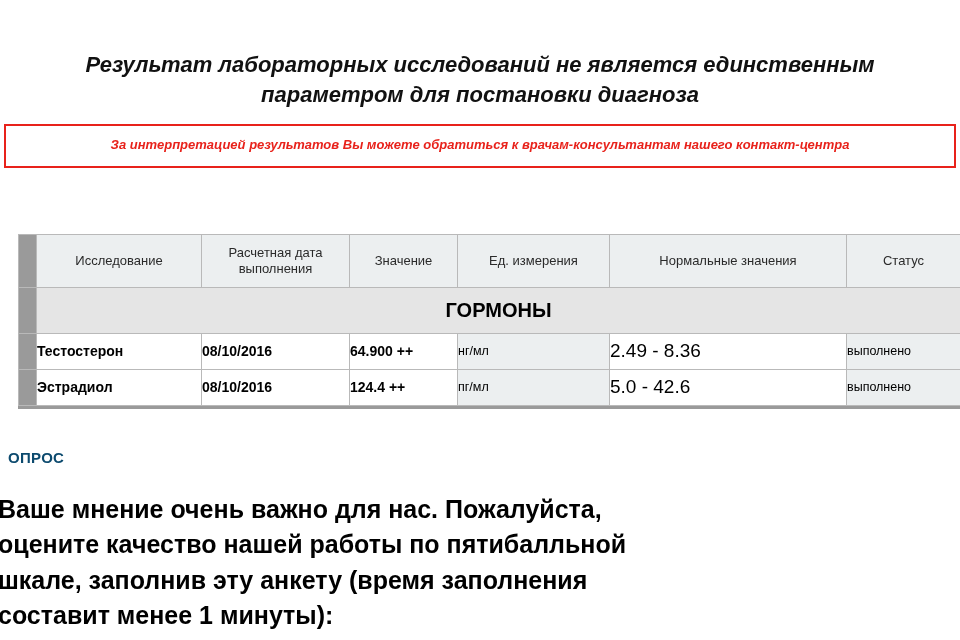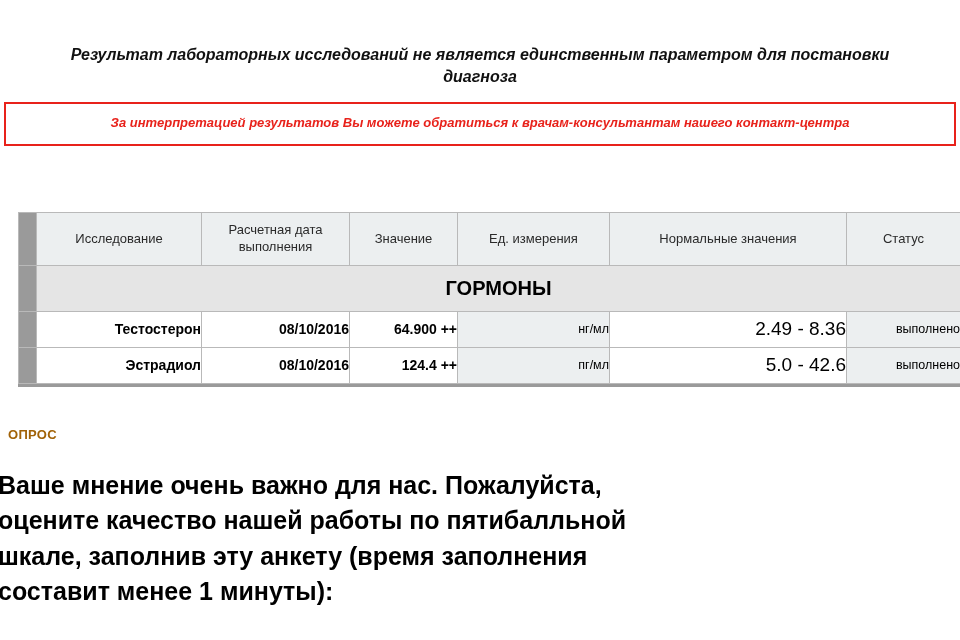--- a/index.html
+++ b/index.html
@@ -11,26 +11,26 @@
     width: 960px;
     height: 640px;
     overflow: hidden;
     font-family: "Liberation Sans", sans-serif;
     color: #000000;
     position: relative;
   }
 
   
   .disclaimer {
-    margin: 0;
+    margin: 6px;
     padding: 44px 60px 0 60px;
     text-align: center;
     font-style: italic;
     font-weight: bold;
-    font-size: 16px;
+    font-size: 22px;
     line-height: 1.35;
     color: #111111;
   }
 
   
   .notice-wrap {
     margin-top: 15px;
     padding: 0 4px;
   }
   .notice-box {
@@ -88,21 +88,21 @@
     font-weight: bold;
     font-size: 20px;
     height: 45px;
     color: #000;
   }
   .group-edge {
     background: #9a9a9a !important;
   }
   .data-row td {
     height: 35px;
-    text-align: right;
+    text-align: left;
     background: #ffffff;
   }
   .data-row td.name,
   .data-row td.date,
   .data-row td.value {
     font-weight: bold;
     font-size: 14px;
   }
   .data-row td.unit {
     background: #eceff0;
@@ -124,23 +124,23 @@
     width: 960px;
   }
 
   
   .survey {
     padding: 0 0 0 8px;
   }
   .survey-title {
     margin-top: 22px;
     font-weight: bold;
-    font-size: 13px;
+    font-size: 15px;
     letter-spacing: 0.3px;
-    color: #a16207;
+    color: #0c4a6e;
   }
   .survey-text {
     margin-top: 26px;
     font-weight: bold;
     font-size: 25px;
     line-height: 1.42;
     color: #000;
     margin-left: -10px;
     white-space: pre-line;
   }

